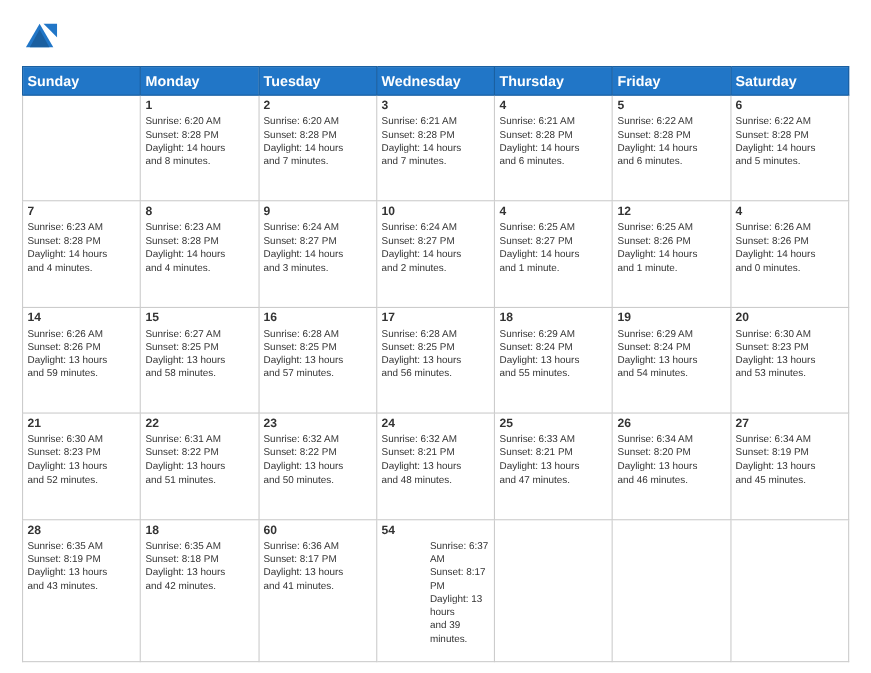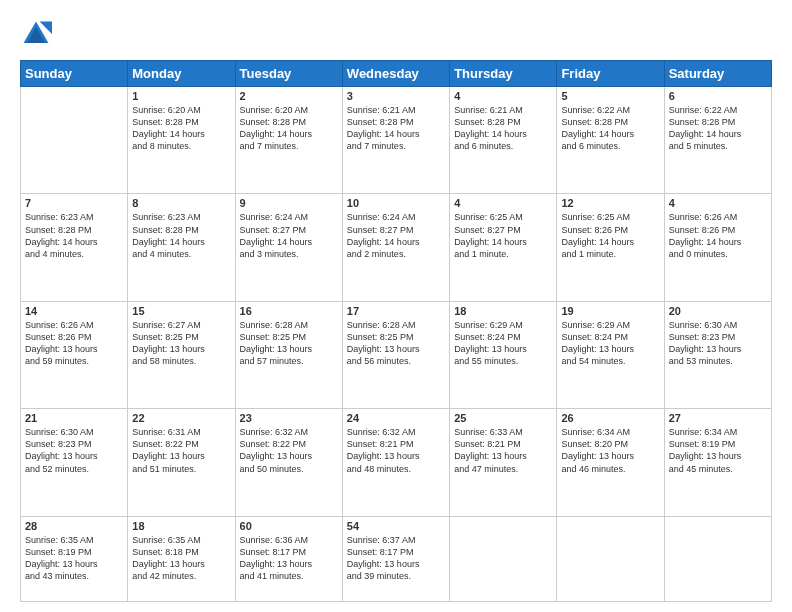--- a/index.html
+++ b/index.html
@@ -352,21 +352,21 @@
           </td>
           <td>
             <span class="day-num">60</span>
             <div class="day-info" style="white-space: pre-line;">Sunrise: 6:36 AM
 Sunset: 8:17 PM
 Daylight: 13 hours
 and 41 minutes.</div>
           </td>
           <td>
             <span class="day-num">54</span>
-            <div class="day-info" style="white-space: pre-line;">Sunrise: 6:37 AM
+            <div class="day-info" style="white-space: pre-line; margin-left: 44px;">Sunrise: 6:37 AM
 Sunset: 8:17 PM
 Daylight: 13 hours
 and 39 minutes.</div>
           </td>
           <td class="empty-cell"></td>
           <td class="empty-cell"></td>
           <td class="empty-cell"></td>
         </tr>
       </tbody>
   </table>

